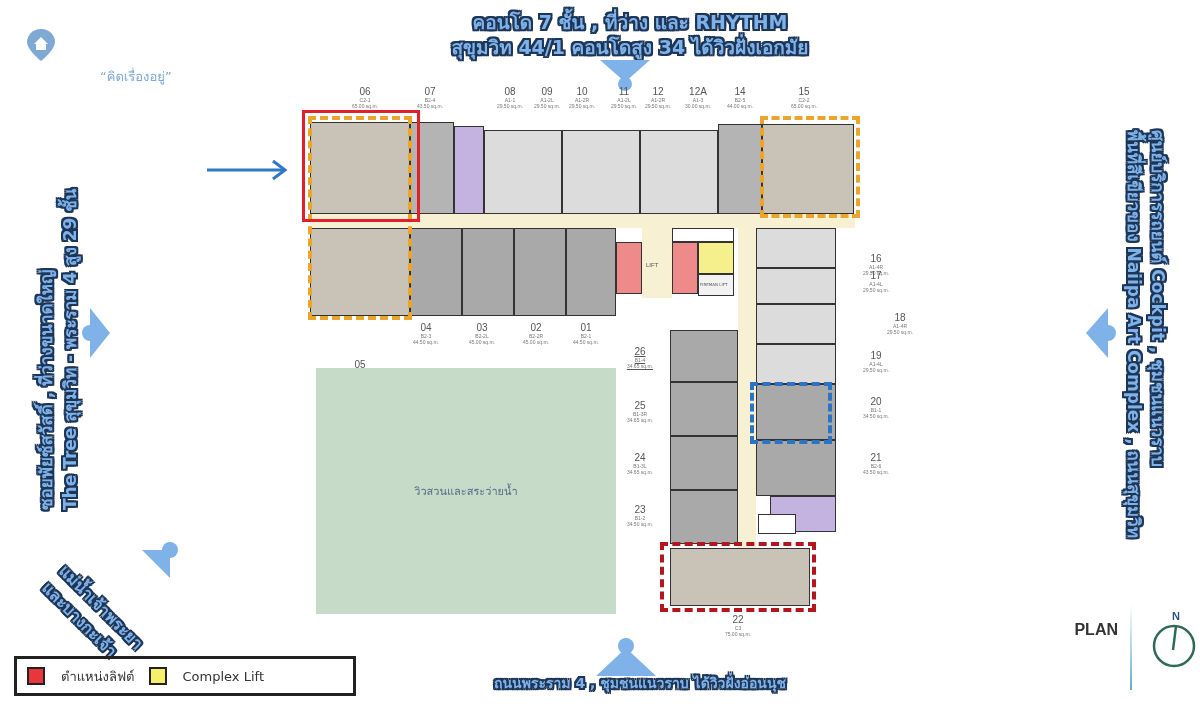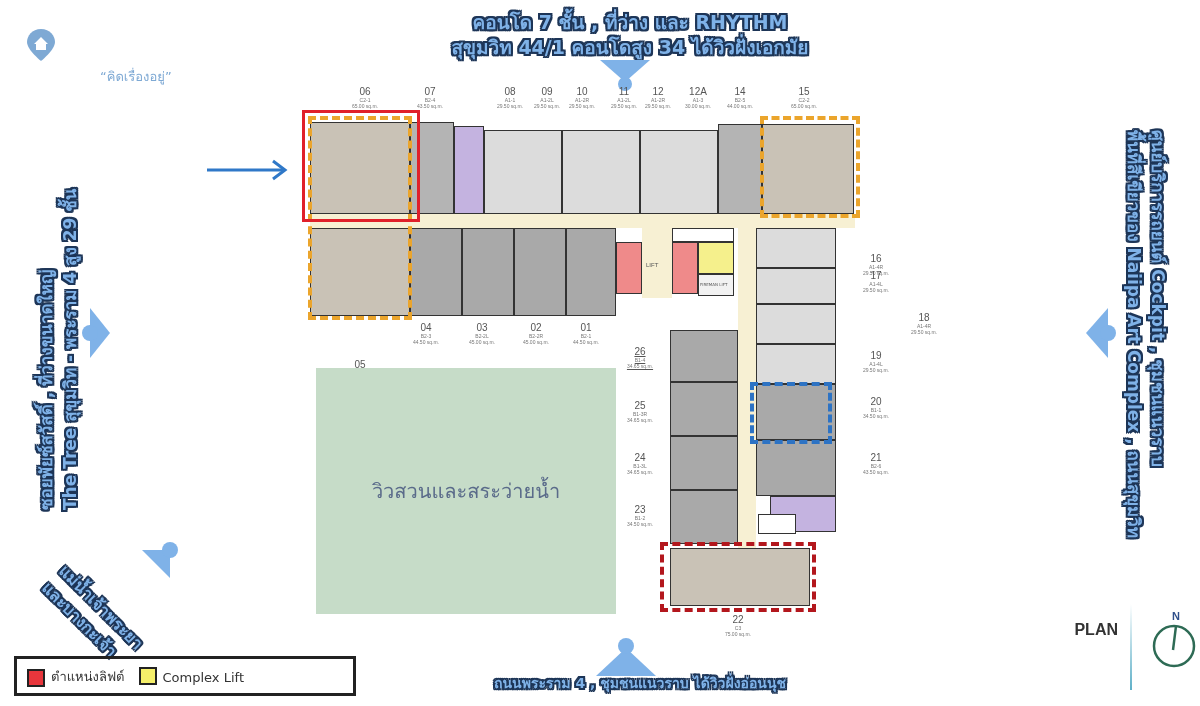--- a/index.html
+++ b/index.html
@@ -18,21 +18,21 @@
   .g2 { background: #b4b4b4; }
   .g3 { background: #dcdcdc; }
   .g4 { background: #a9a9a9; }
   .corridor { position: absolute; background: #f7f0d3; }
   .lift { position: absolute; background: #ef8a8a; border: 1.5px solid #333; }
   .stair { position: absolute; background: #c4b3e0; border: 1.5px solid #333; }
   .svc { position: absolute; background: #f5f08c; border: 1.5px solid #333; }
   .dash { position: absolute; border-style: dashed; }
   .legend { left: 14px; top: 656px; width: 342px; height: 40px; border: 3px solid #222; display: flex; align-items: center; padding: 0 10px; gap: 8px; font-size: 13px; color: #333; }
   .sw { width: 18px; height: 18px; border: 2px solid #222; display: inline-block; }
-  .lg-item { display: flex; align-items: flex-end; gap: 6px; margin-right: 6px; }
+  .lg-item { display: flex; align-items: center; gap: 16px; margin-right: 6px; }
   .vert { writing-mode: vertical-rl; font-size: 17px; line-height: 24px; white-space: nowrap; }
 </style>
 </head>
 <body>
 
 <div class="abs logo">
   <svg width="30" height="34" viewBox="0 0 30 34">
     <path d="M15 1 C6 1 1 8 1 14 C1 22 15 33 15 33 C15 33 29 22 29 14 C29 8 24 1 15 1 Z" fill="#7ea9d4"></path>
     <path d="M8 16 L15 9 L22 16 L20 16 L20 22 L10 22 L10 16 Z" fill="#fff"></path>
   </svg>
@@ -231,21 +231,21 @@
   <div class="unit-label" style="left:856px;top:234px;width:40px;margin-top:19px;">
       <span class="num">16</span>
       <span class="type">A1-4R</span>
       <span class="area">29.50 sq.m.</span>
     </div>
   <div class="unit-label" style="left:856px;top:270px;width:40px;">
       <span class="num">17</span>
       <span class="type">A1-4L</span>
       <span class="area">29.50 sq.m.</span>
     </div>
-  <div class="unit-label" style="left:904px;top:312px;width:40px;">
+  <div class="unit-label" style="left:880px;top:312px;width:40px;">
       <span class="num">18</span>
       <span class="type">A1-4R</span>
       <span class="area">29.50 sq.m.</span>
     </div>
   <div class="unit-label" style="left:856px;top:350px;width:40px;">
       <span class="num">19</span>
       <span class="type">A1-4L</span>
       <span class="area">29.50 sq.m.</span>
     </div>
   <div class="unit-label" style="left:856px;top:396px;width:40px;">
@@ -260,21 +260,21 @@
     </div>
 
   <div class="room g1" style="left:670px;top:548px;width:140px;height:58px;"></div>
   <div class="unit-label" style="left:718px;top:614px;width:40px;">
       <span class="num">22</span>
       <span class="type">C3</span>
       <span class="area">75.00 sq.m.</span>
     </div>
 
   <div class="abs" style="left:316px;top:368px;width:300px;height:246px;background:#c6dcc8;display:flex;align-items:center;justify-content:center;">
-    <span style="font-size:20px;color:#5a6b8a;">วิวสวนและสระว่ายน้ำ</span>
+    <span style="font-size:11px;color:#5a6b8a;">วิวสวนและสระว่ายน้ำ</span>
   </div>
 
   <div class="dash" style="left:308px;top:116px;width:104px;height:204px;border:4px dashed #eba52c;"></div>
   <div class="dash" style="left:760px;top:116px;width:100px;height:102px;border:4px dashed #eba52c;"></div>
   <div class="abs" style="left:302px;top:110px;width:118px;height:112px;border:3px solid #e0202a;"></div>
   <div class="dash" style="left:750px;top:382px;width:82px;height:62px;border:4px dashed #2d73c4;"></div>
   <div class="dash" style="left:660px;top:542px;width:156px;height:70px;border:4px dashed #b3171d;"></div>
 </div>
 
 <div class="abs" style="left:978px;top:620px;text-align:right;width:140px;font-family:'Liberation Sans',sans-serif;font-weight:bold;font-size:16px;color:#333;line-height:20px;">

